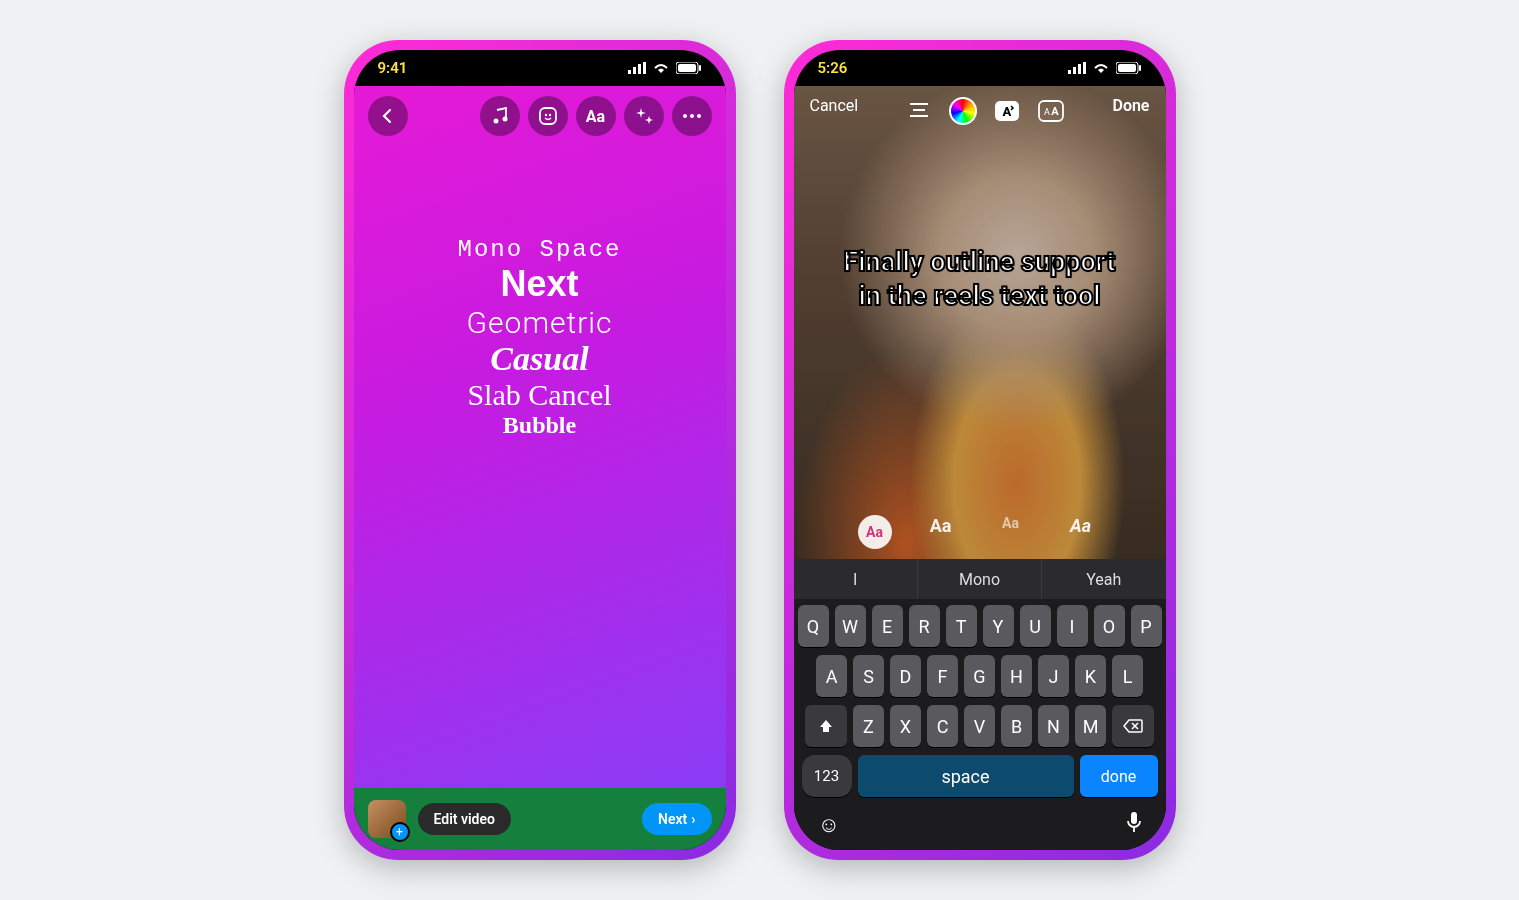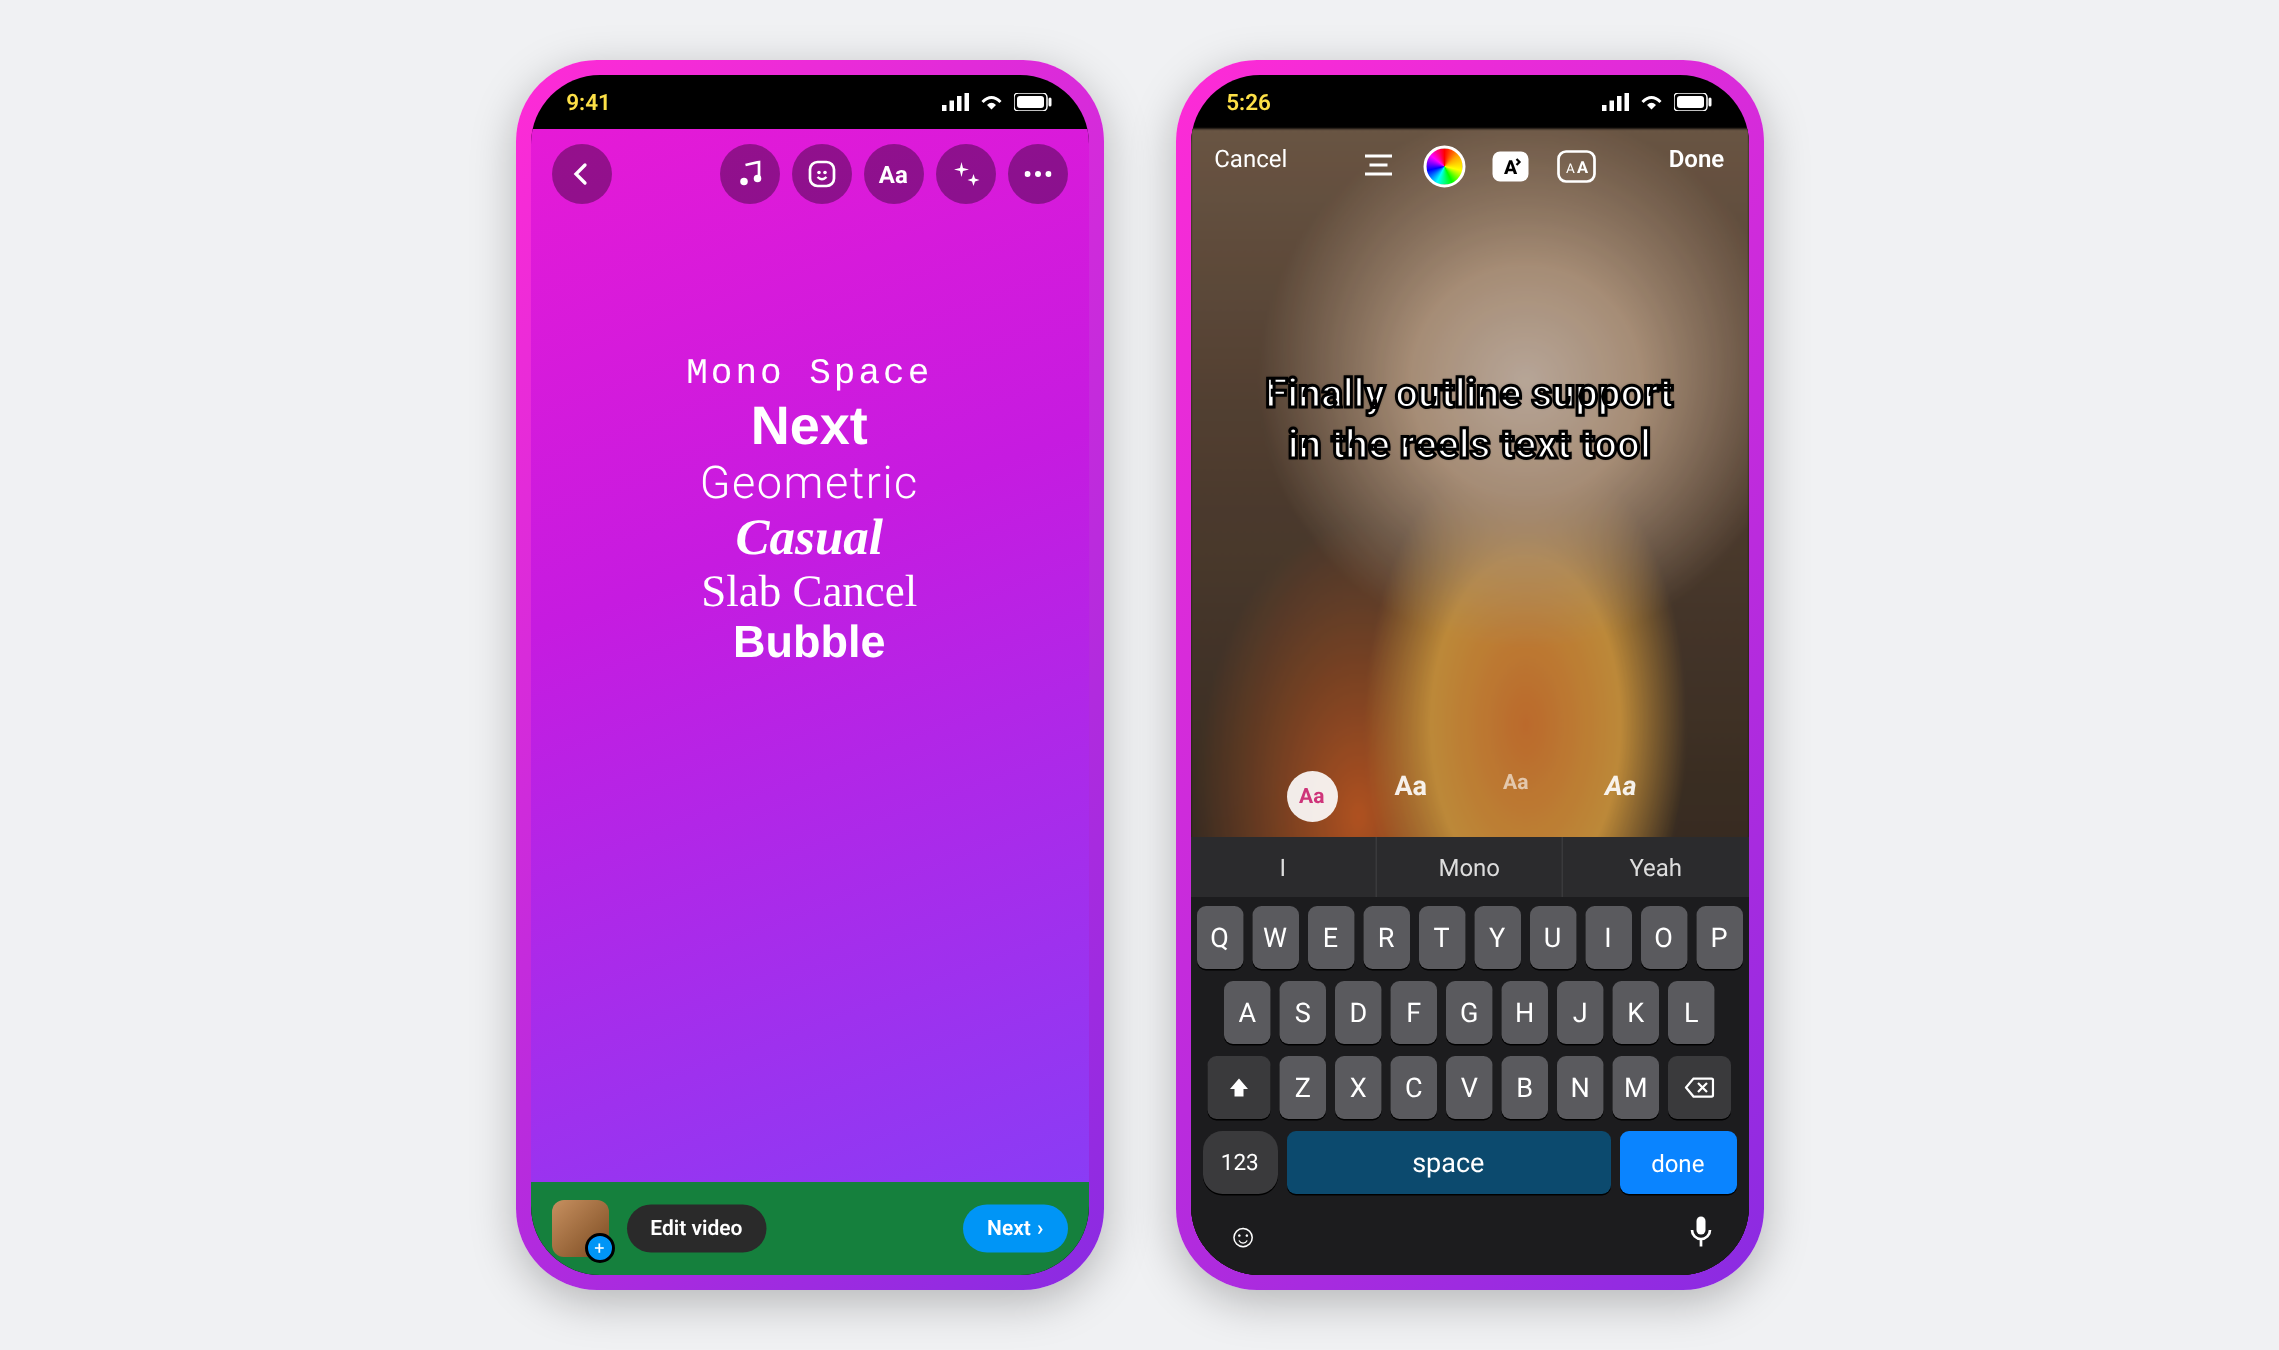--- a/index.html
+++ b/index.html
@@ -79,21 +79,21 @@
     align-items: center;
     justify-content: flex-start;
     padding-top: 90px;
     color: #fff;
   }
   .font-mono   { font-family: "Courier New", monospace; font-size: 24px; letter-spacing: 2px; }
   .font-heavy  { font-weight: 900; font-size: 36px; font-family: Arial Black, Arial, sans-serif; }
   .font-geo    { font-size: 30px; letter-spacing: 1px; font-weight: 300; }
   .font-casual { font-family: Georgia, "Times New Roman", serif; font-style: italic; font-weight: 800; font-size: 34px; }
   .font-slab   { font-family: "Rockwell", Georgia, serif; font-size: 30px; }
-  .font-bubble { font-family: Liberation Sans, sans-serif; font-weight: 800; font-size: 30px; text-align: center; }
+  .font-bubble { font-family: Liberation Serif, serif; font-weight: 800; font-size: 24px; text-align: center; }
 
   .left-bottom {
     height: 62px;
     background: #15803d;
     display: flex;
     align-items: center;
     padding: 0 14px;
     gap: 12px;
   }
   .thumb {

